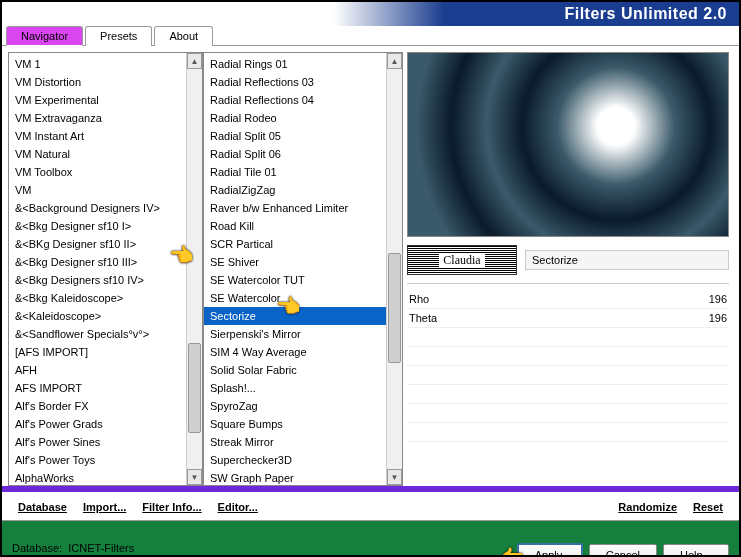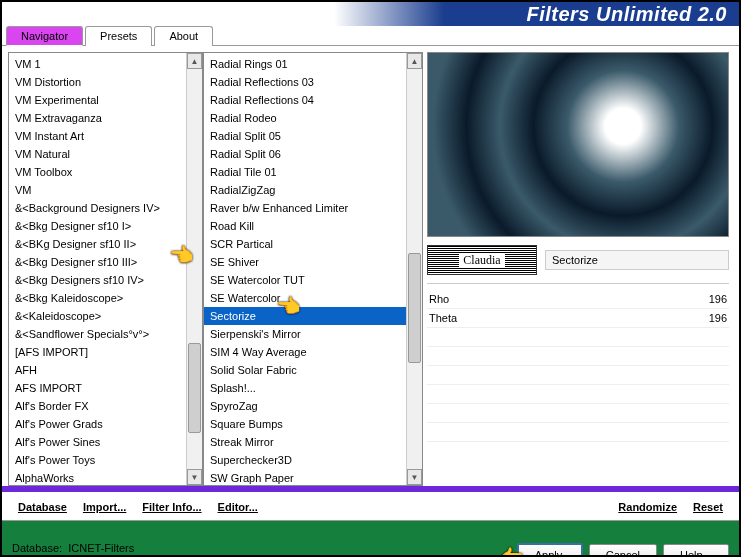--- a/index.html
+++ b/index.html
@@ -1,25 +1,25 @@
 <!DOCTYPE html>
 <html><head>
 <meta charset="utf-8">
 <style>
 *{box-sizing:border-box;margin:0;padding:0;font-family:Tahoma,Arial,sans-serif;font-size:11px;color:#000}
 body{background:#fff;width:741px;height:557px;border:2px solid #000;position:relative;overflow:hidden}
 .titlebar{height:24px;background:linear-gradient(to right,#fff 0%,#fff 45%,#1a3d8f 60%,#1a3d8f 100%);display:flex;justify-content:flex-end;align-items:center;padding-right:12px}
-.titlebar span{color:#fff;font-weight:bold;font-style:italic;font-size:20px;letter-spacing:.5px}
+.titlebar span{color:#fff;font-weight:bold;font-size:16px;letter-spacing:.5px}
 .tabs{display:flex;border-bottom:1px solid #999;padding-left:4px;margin-top:-1px}
 .tab{padding:3px 14px;border:1px solid #999;border-bottom:none;border-radius:3px 3px 0 0;margin-right:2px;background:#fff;cursor:pointer;position:relative;top:1px}
 .tab.active{background:#d946ef;border-bottom:1px solid #fff}
 .content{display:flex;height:440px;padding:6px 6px 0 6px;gap:0}
 .listwrap{position:relative;border:1px solid #888;display:flex;flex-direction:column}
 .listwrap.l1{width:195px}
-.listwrap.l2{width:220px}
+.listwrap.l2{width:200px}
 .list{flex:1;overflow:hidden;padding:2px 0;position:relative}
 .li{padding:1px 6px;white-space:nowrap;cursor:pointer;line-height:16px}
 .li.sel{background:#0a64c8;color:#fff}
 .scrollbar{position:absolute;right:0;top:0;bottom:0;width:16px;background:#f0f0f0;border-left:1px solid #ccc}
 .sb-btn{height:16px;background:#e8e8e8;border:1px solid #999;display:flex;align-items:center;justify-content:center;font-size:8px;color:#555}
 .sb-thumb{position:absolute;left:1px;right:1px;background:#cfcfcf;border:1px solid #999;border-radius:2px}
 .rightpane{flex:1;display:flex;flex-direction:column;padding:0 4px;gap:6px}
 .preview{height:185px;border:1px solid #888;background:radial-gradient(circle at 65% 40%,#fff 0%,#fff 8%,#3a5a6a 25%,#0a1a2a 40%,#3a5a6a 55%,#0a1a2a 70%,#3a5a6a 85%)}
 .infobar{display:flex;align-items:center;gap:8px;padding:2px 0}
 .logo{width:110px;height:30px;background:repeating-linear-gradient(#000,#000 1px,#fff 1px,#fff 2px);display:flex;align-items:center;justify-content:center;border:1px solid #333}

